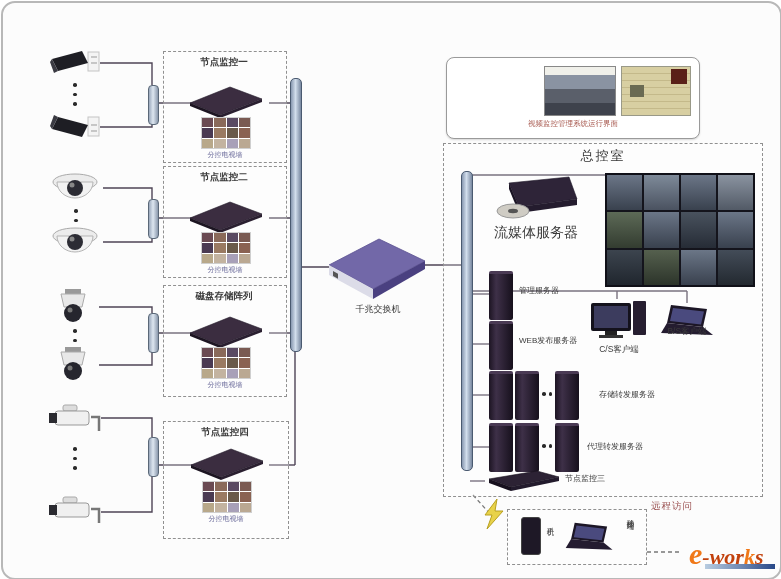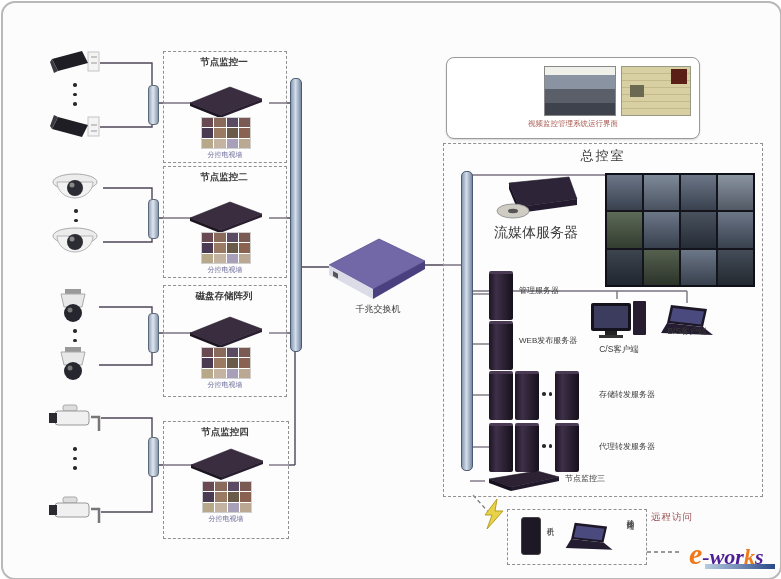--- a/index.html
+++ b/index.html
@@ -55,21 +55,21 @@
   .screen3 b{position:absolute;right:3px;top:2px;width:16px;height:15px;background:#5a2018;}
   .screen3 u{position:absolute;left:8px;top:18px;width:14px;height:12px;background:#6a6a52;}
   .cap-red{font-size:7.5px;color:#a85a50;text-align:center;white-space:nowrap;}
   .title-room{font-size:13px;color:#333;letter-spacing:2px;}
   .vtext{writing-mode:vertical-rl;font-size:7.5px;color:#444;letter-spacing:1px;}
   .phone{position:absolute;width:18px;height:36px;background:#1e1826;border:1px solid #444;border-radius:3px;z-index:2;}
   .remote-label{font-size:9.5px;color:#9a5050;letter-spacing:1px;}
   .logo{position:absolute;z-index:3;font-style:italic;font-weight:bold;
         font-family:"Liberation Serif", serif;}
   .logo .e{color:#f07818;font-size:30px;}
-  .logo .w{color:#4c1d95;font-size:22px;}
+  .logo .w{color:#c2410c;font-size:22px;}
   .logo .k{color:#f07818;font-size:22px;}
   .logo .bar{position:absolute;left:16px;top:27px;width:70px;height:5px;
              background:linear-gradient(90deg,#b8cce0,#284888);}
 </style>
 </head>
 <body>
 
 <div class="page">
 
   <svg class="lines" width="781" height="579">
@@ -395,21 +395,21 @@
   <div class="el label" style="left:584px;top:388px;width:80px;text-align:center;font-size:8px">存储转发服务器</div>
 
   <div class="tower" style="left:486px;top:420px"></div>
   <div class="tower" style="left:512px;top:420px"></div>
   <div class="el hdots" style="left:539px;top:441px">
       <i></i>
       <i></i>
       <i></i>
     </div>
   <div class="tower" style="left:552px;top:420px"></div>
-  <div class="el label" style="left:584px;top:440px;width:80px;text-align:center;font-size:8px">代理转发服务器</div>
+  <div class="el label" style="left:584px;top:440px;width:80px;text-align:left;font-size:8px">代理转发服务器</div>
 
   <div class="el" style="left:482px;top:464px">
     <svg width="78" height="26" viewBox="0 0 78 26">
       <polygon points="4,12 52,4 74,10 26,20" fill="#2c2234" stroke="#19121f" stroke-width="0.6"></polygon>
       <polygon points="4,12 26,20 26,24 4,16" fill="#17101e"></polygon>
       <polygon points="26,20 74,10 74,14 26,24" fill="#221a2c"></polygon>
     </svg>
   </div>
   <div class="el label" style="left:562px;top:472px;width:76px;text-align:left;font-size:8px">节点监控三</div>
 
@@ -422,20 +422,20 @@
   <div class="phone" style="left:518px;top:514px"></div>
   <div class="el vtext" style="left:542px;top:518px;height:28px">手机</div>
   <div class="el" style="left:558px;top:518px">
     <svg width="58" height="36" viewBox="0 0 62 40">
       <polygon points="14,2 50,6 46,24 10,20" fill="#1c1626"></polygon>
       <polygon points="16,5 47,8.5 44,21.5 13,18" fill="#4a4a7e"></polygon>
       <polygon points="10,20 46,24 56,32 4,30" fill="#241c30"></polygon>
     </svg>
   </div>
   <div class="el vtext" style="left:622px;top:510px;height:48px">移动终端</div>
-  <div class="el remote-label" style="left:648px;top:508px">远程访问</div>
+  <div class="el remote-label" style="left:648px;top:497px">远程访问</div>
 
   <div class="logo" style="left:686px;top:534px;width:86px;height:36px">
     <span class="e">e</span><span class="w">-wor</span><span class="k">k</span><span class="w">s</span>
     <div class="bar"></div>
   </div>
 
 </div>
 
 </body></html>

